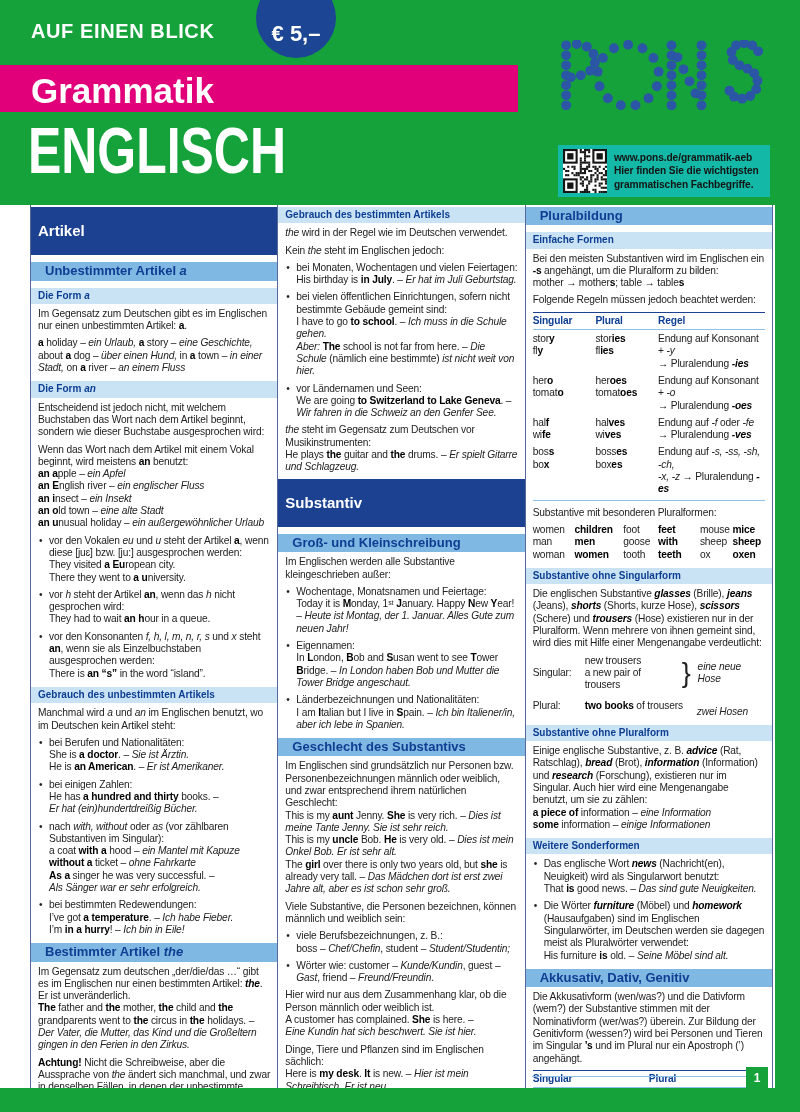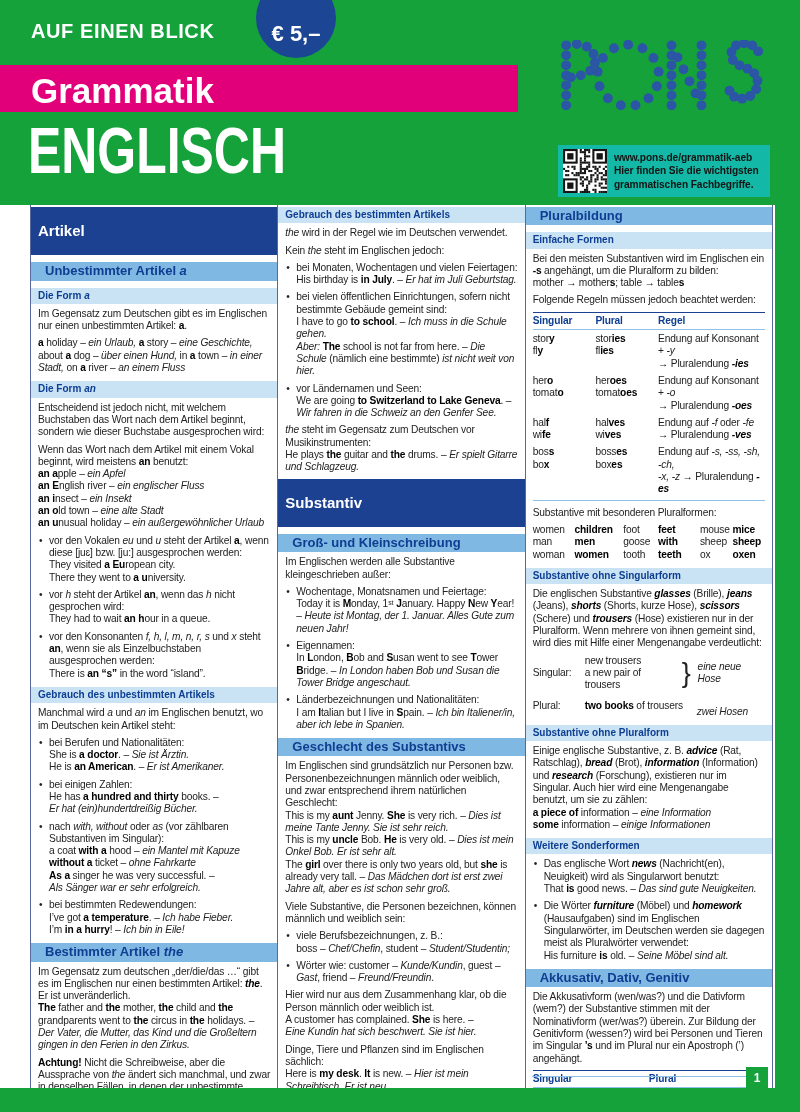--- a/index.html
+++ b/index.html
@@ -300,21 +300,21 @@
       <div class="p"><i>the</i> wird in der Regel wie im Deutschen verwendet.</div>
       <div class="p">Kein <i>the</i> steht im Englischen jedoch:</div>
       <div class="li">bei Monaten, Wochentagen und vielen Feiertagen:<br>His birthday is <b>in July</b>. – <i>Er hat im Juli Geburtstag.</i></div>
       <div class="li">bei vielen öffentlichen Einrichtungen, sofern nicht bestimmte Gebäude gemeint sind:<br>I have to go <b>to school</b>. – <i>Ich muss in die Schule gehen.</i><br><i>Aber:</i> <b>The</b> school is not far from here. – <i>Die Schule</i> (nämlich eine bestimmte) <i>ist nicht weit von hier.</i></div>
       <div class="li">vor Ländernamen und Seen:<br>We are going <b>to Switzerland to Lake Geneva</b>. –<br><i>Wir fahren in die Schweiz an den Genfer See.</i></div>
       <div class="p"><i>the</i> steht im Gegensatz zum Deutschen vor Musikinstrumenten:<br>He plays <b>the</b> guitar and <b>the</b> drums. – <i>Er spielt Gitarre und Schlagzeug.</i></div>
       <div class="h1">Substantiv</div>
       <div class="h2">Groß- und Kleinschreibung</div>
       <div class="p">Im Englischen werden alle Substantive kleingeschrieben außer:</div>
       <div class="li">Wochentage, Monatsnamen und Feiertage:<br>Today it is <b>M</b>onday, 1ˢᵗ <b>J</b>anuary. Happy <b>N</b>ew <b>Y</b>ear! – <i>Heute ist Montag, der 1. Januar. Alles Gute zum neuen Jahr!</i></div>
-      <div class="li">Eigennamen:<br>In <b>L</b>ondon, <b>B</b>ob and <b>S</b>usan went to see <b>T</b>ower <b>B</b>ridge. – <i>In London haben Bob und Susan die Tower Bridge angeschaut.</i></div>
+      <div class="li">Eigennamen:<br>In <b>L</b>ondon, <b>B</b>ob and <b>S</b>usan went to see <b>T</b>ower <b>B</b>ridge. – <i>In London haben Bob und Mutter die Tower Bridge angeschaut.</i></div>
       <div class="li">Länderbezeichnungen und Nationalitäten:<br>I am <b>I</b>talian but I live in <b>S</b>pain. – <i>Ich bin Italiener/in, aber ich lebe in Spanien.</i></div>
       <div class="h2">Geschlecht des Substantivs</div>
       <div class="p">Im Englischen sind grundsätzlich nur Personen bzw. Personenbezeichnungen männlich oder weiblich, und zwar entsprechend ihrem natürlichen Geschlecht:<br>This is my <b>aunt</b> Jenny. <b>She</b> is very rich. – <i>Dies ist meine Tante Jenny. Sie ist sehr reich.</i><br>This is my <b>uncle</b> Bob. <b>He</b> is very old. – <i>Dies ist mein Onkel Bob. Er ist sehr alt.</i><br>The <b>girl</b> over there is only two years old, but <b>she</b> is already very tall. – <i>Das Mädchen dort ist erst zwei Jahre alt, aber es ist schon sehr groß.</i></div>
       <div class="p">Viele Substantive, die Personen bezeichnen, können männlich und weiblich sein:</div>
       <div class="li">viele Berufsbezeichnungen, z. B.:<br>boss – <i>Chef/Chefin</i>, student – <i>Student/Studentin;</i></div>
       <div class="li">Wörter wie: customer – <i>Kunde/Kundin</i>, guest – <i>Gast</i>, friend – <i>Freund/Freundin</i>.</div>
       <div class="p">Hier wird nur aus dem Zusammenhang klar, ob die Person männlich oder weiblich ist.<br>A customer has complained. <b>She</b> is here. –<br><i>Eine Kundin hat sich beschwert. Sie ist hier.</i></div>
       <div class="p">Dinge, Tiere und Pflanzen sind im Englischen sächlich:<br>Here is <b>my desk</b>. <b>It</b> is new. – <i>Hier ist mein Schreibtisch. Er ist neu.</i><br>This is <b>a tropical fish</b>. <b>It</b> comes from China. –<br><i>Dies ist ein tropischer Fisch. Er kommt aus China.</i></div>
     </div>
   <div class="col">

